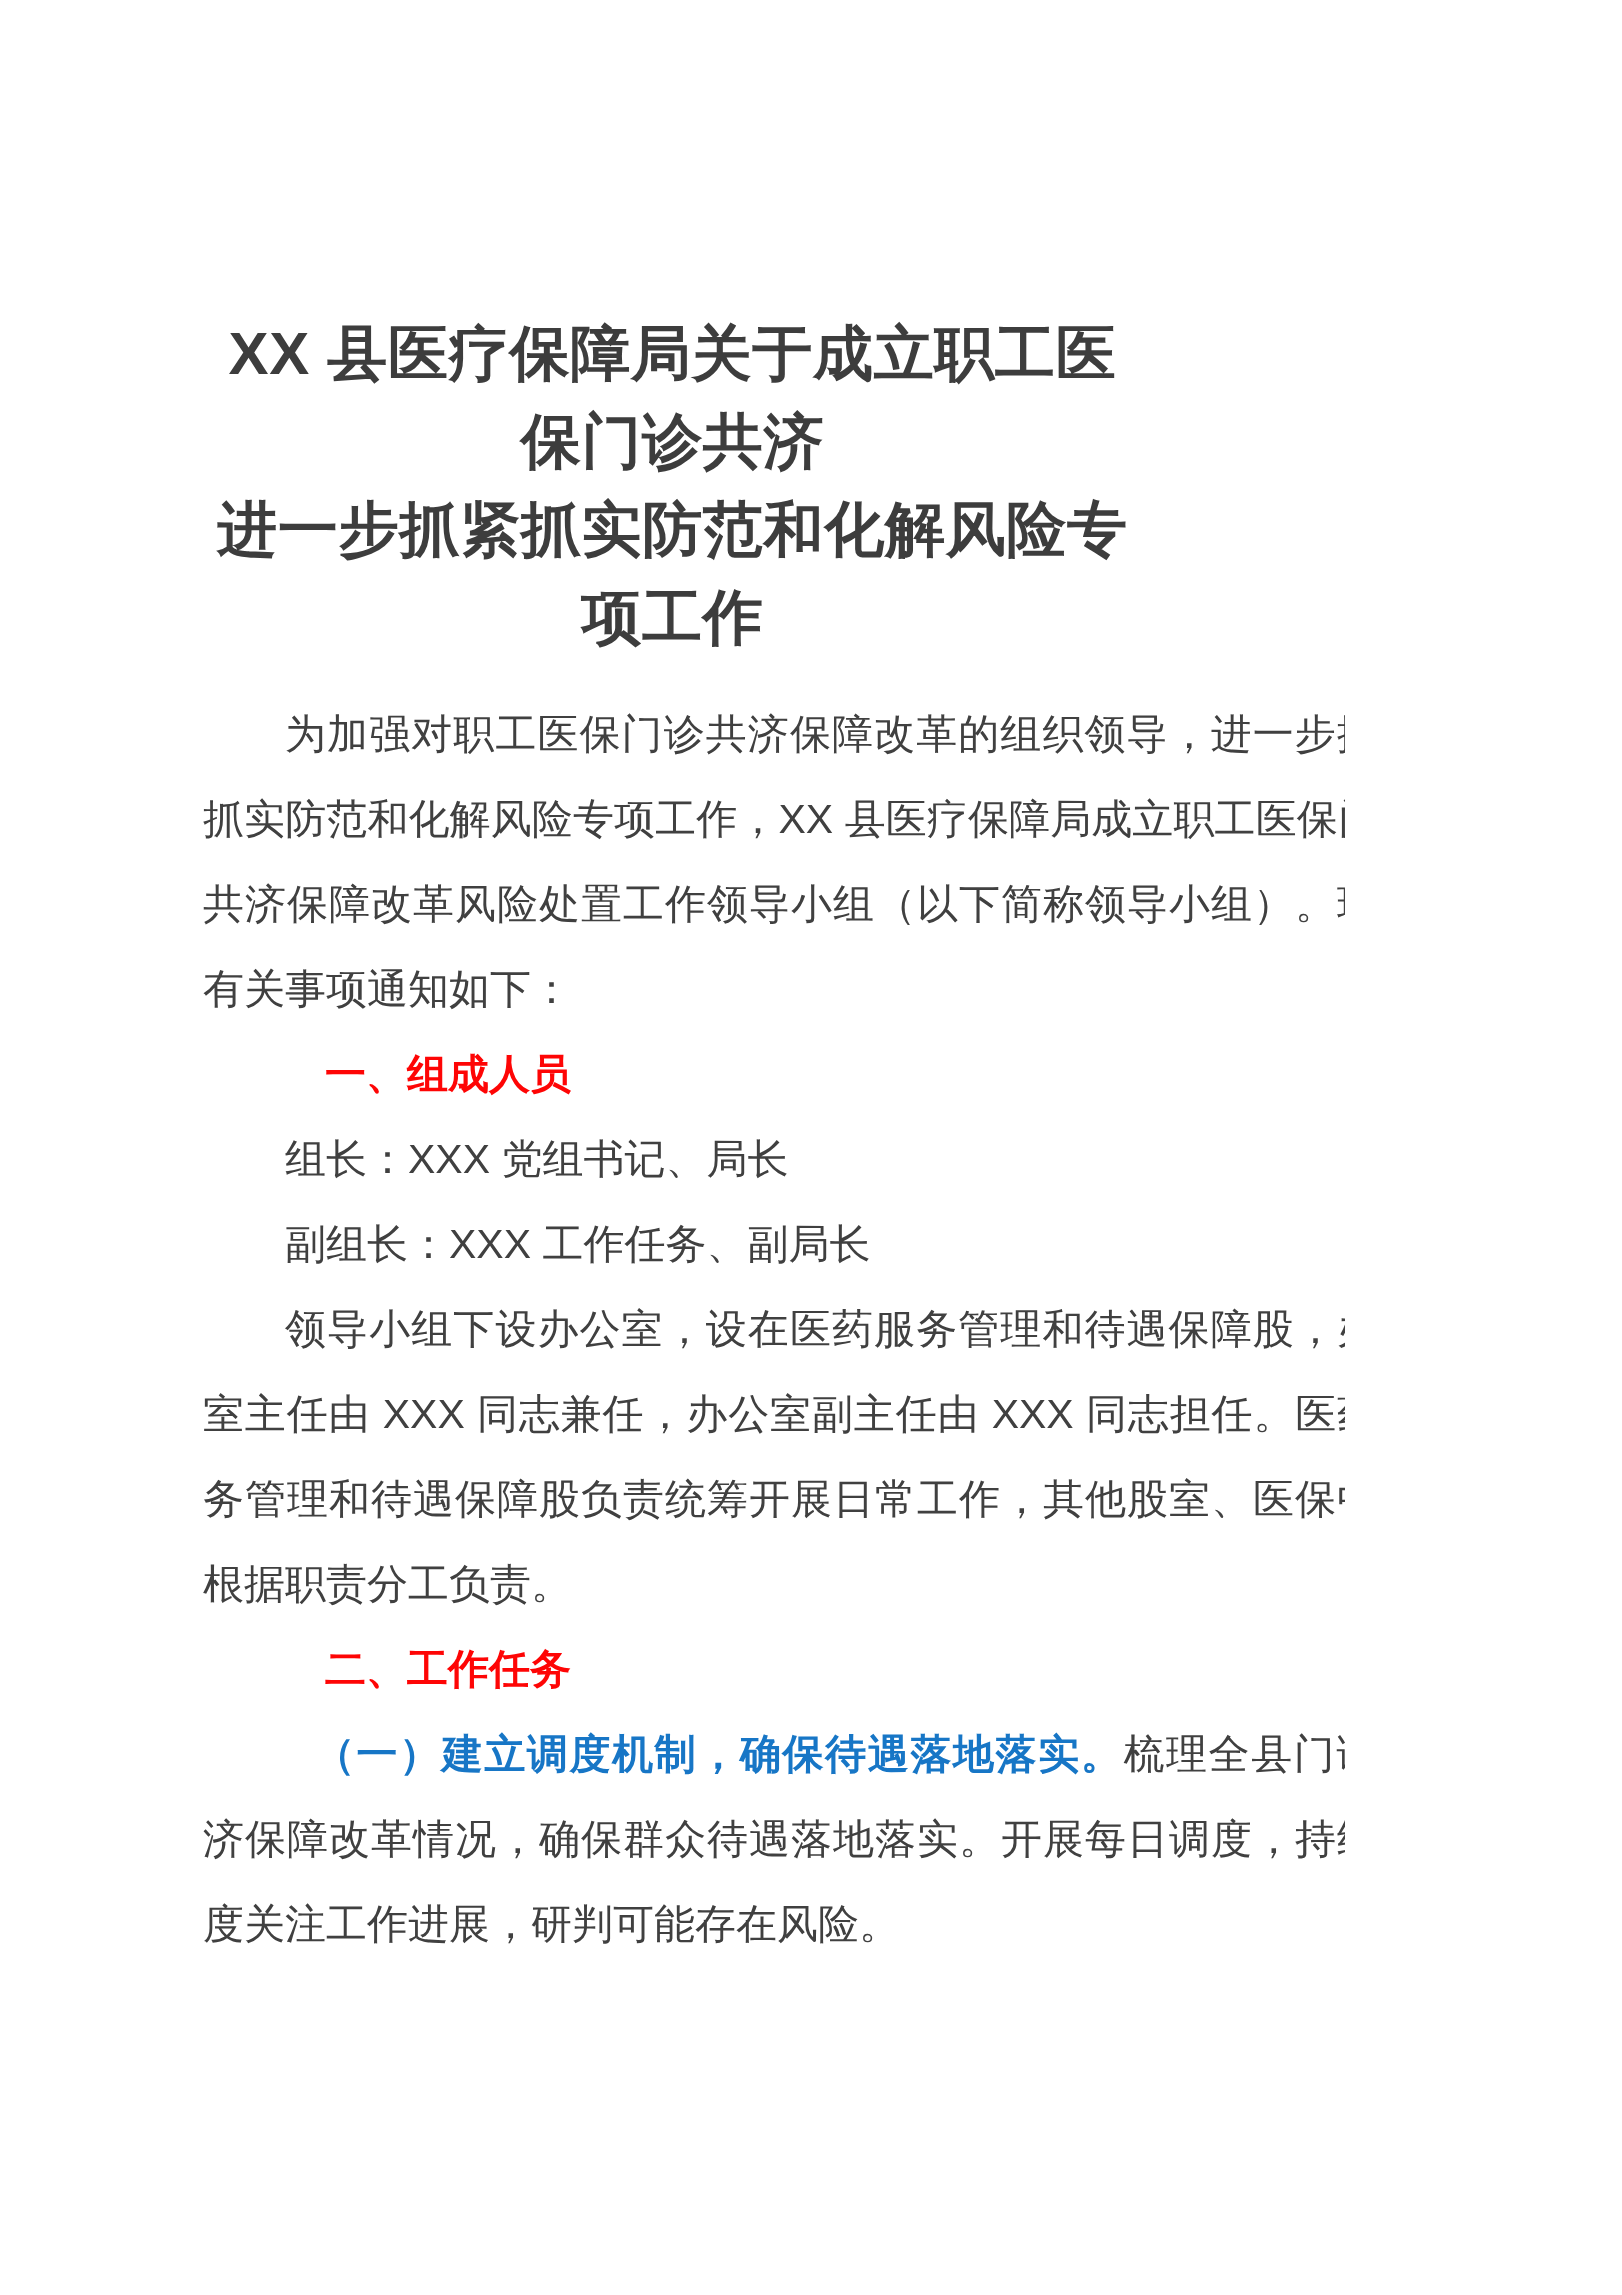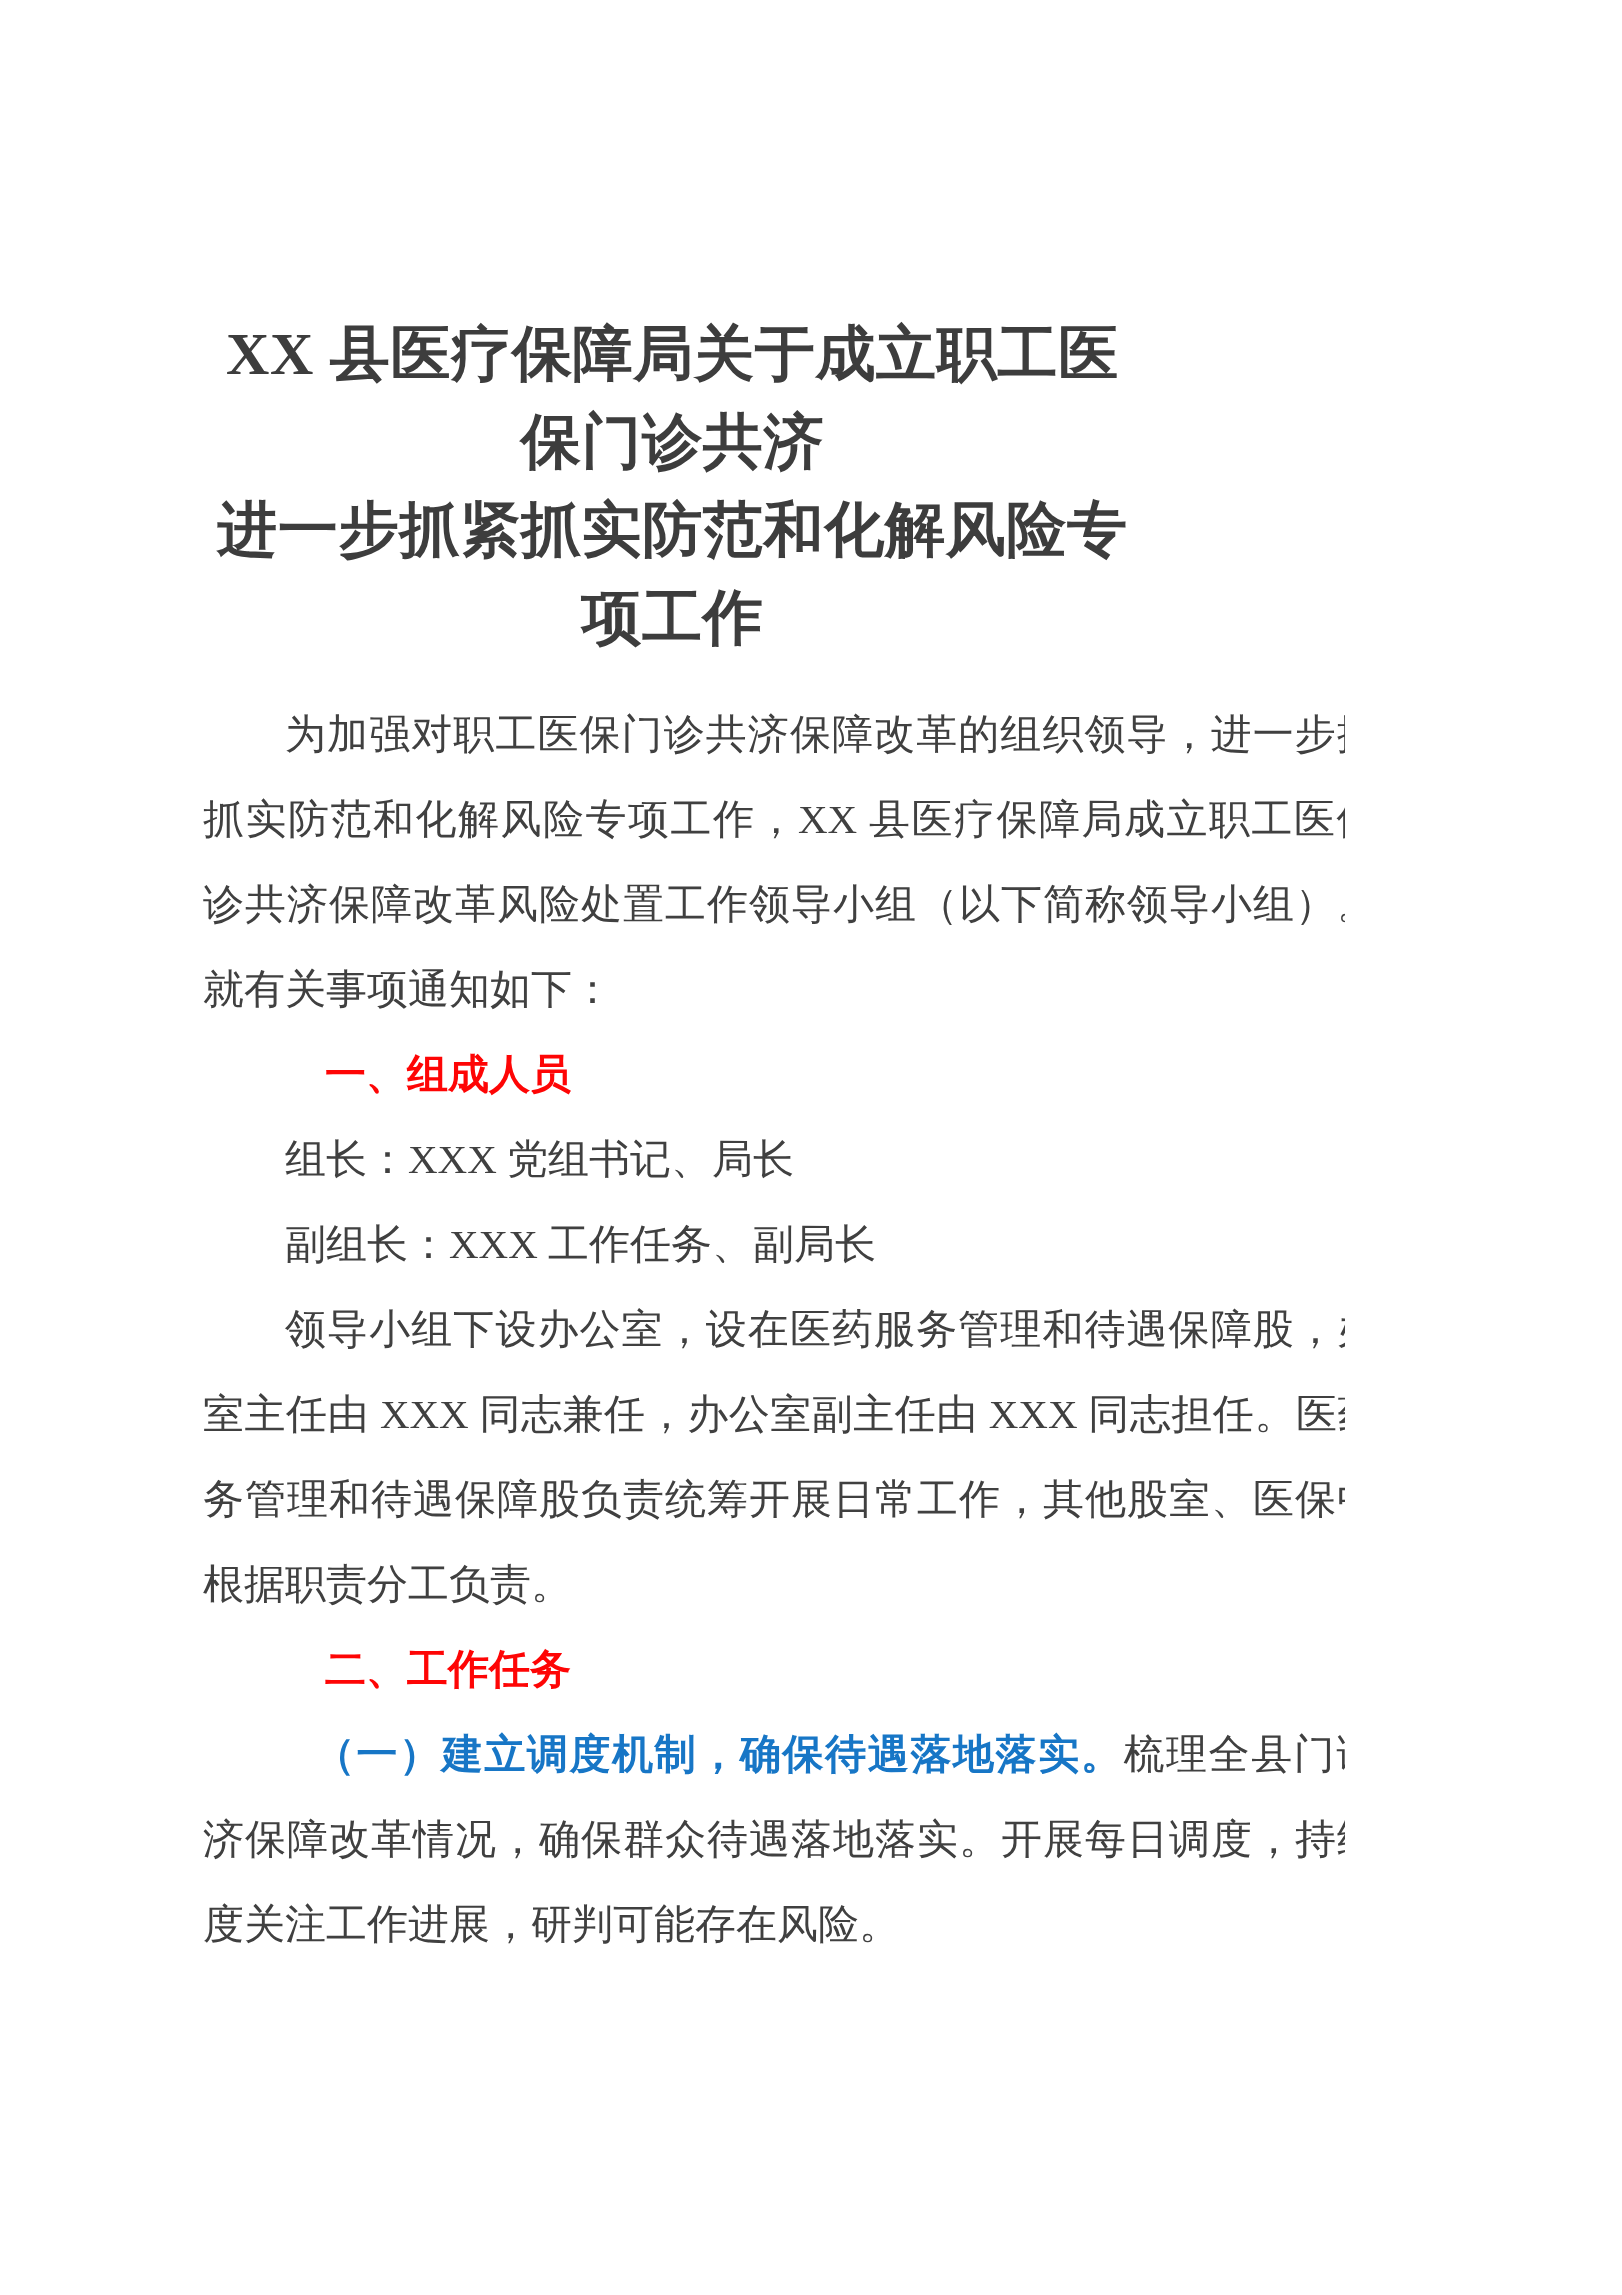--- a/index.html
+++ b/index.html
@@ -13,21 +13,21 @@
   html, body {
     margin: 0;
     padding: 0;
     background: #ffffff;
   }
   .page {
     position: relative;
     width: 1345px;
     height: 2295px;
     background: var(--page-bg);
-    font-family: Liberation Serif, serif;
+    font-family: Liberation Sans, sans-serif;
     padding: 310px 203px 0 203px;
     overflow: hidden;
   }
   .doc-title {
     margin: 0 0 30px 0;
     font-size: 60px;
     line-height: 88px;
     font-weight: bold;
     text-align: center;
     color: var(--title-text);

